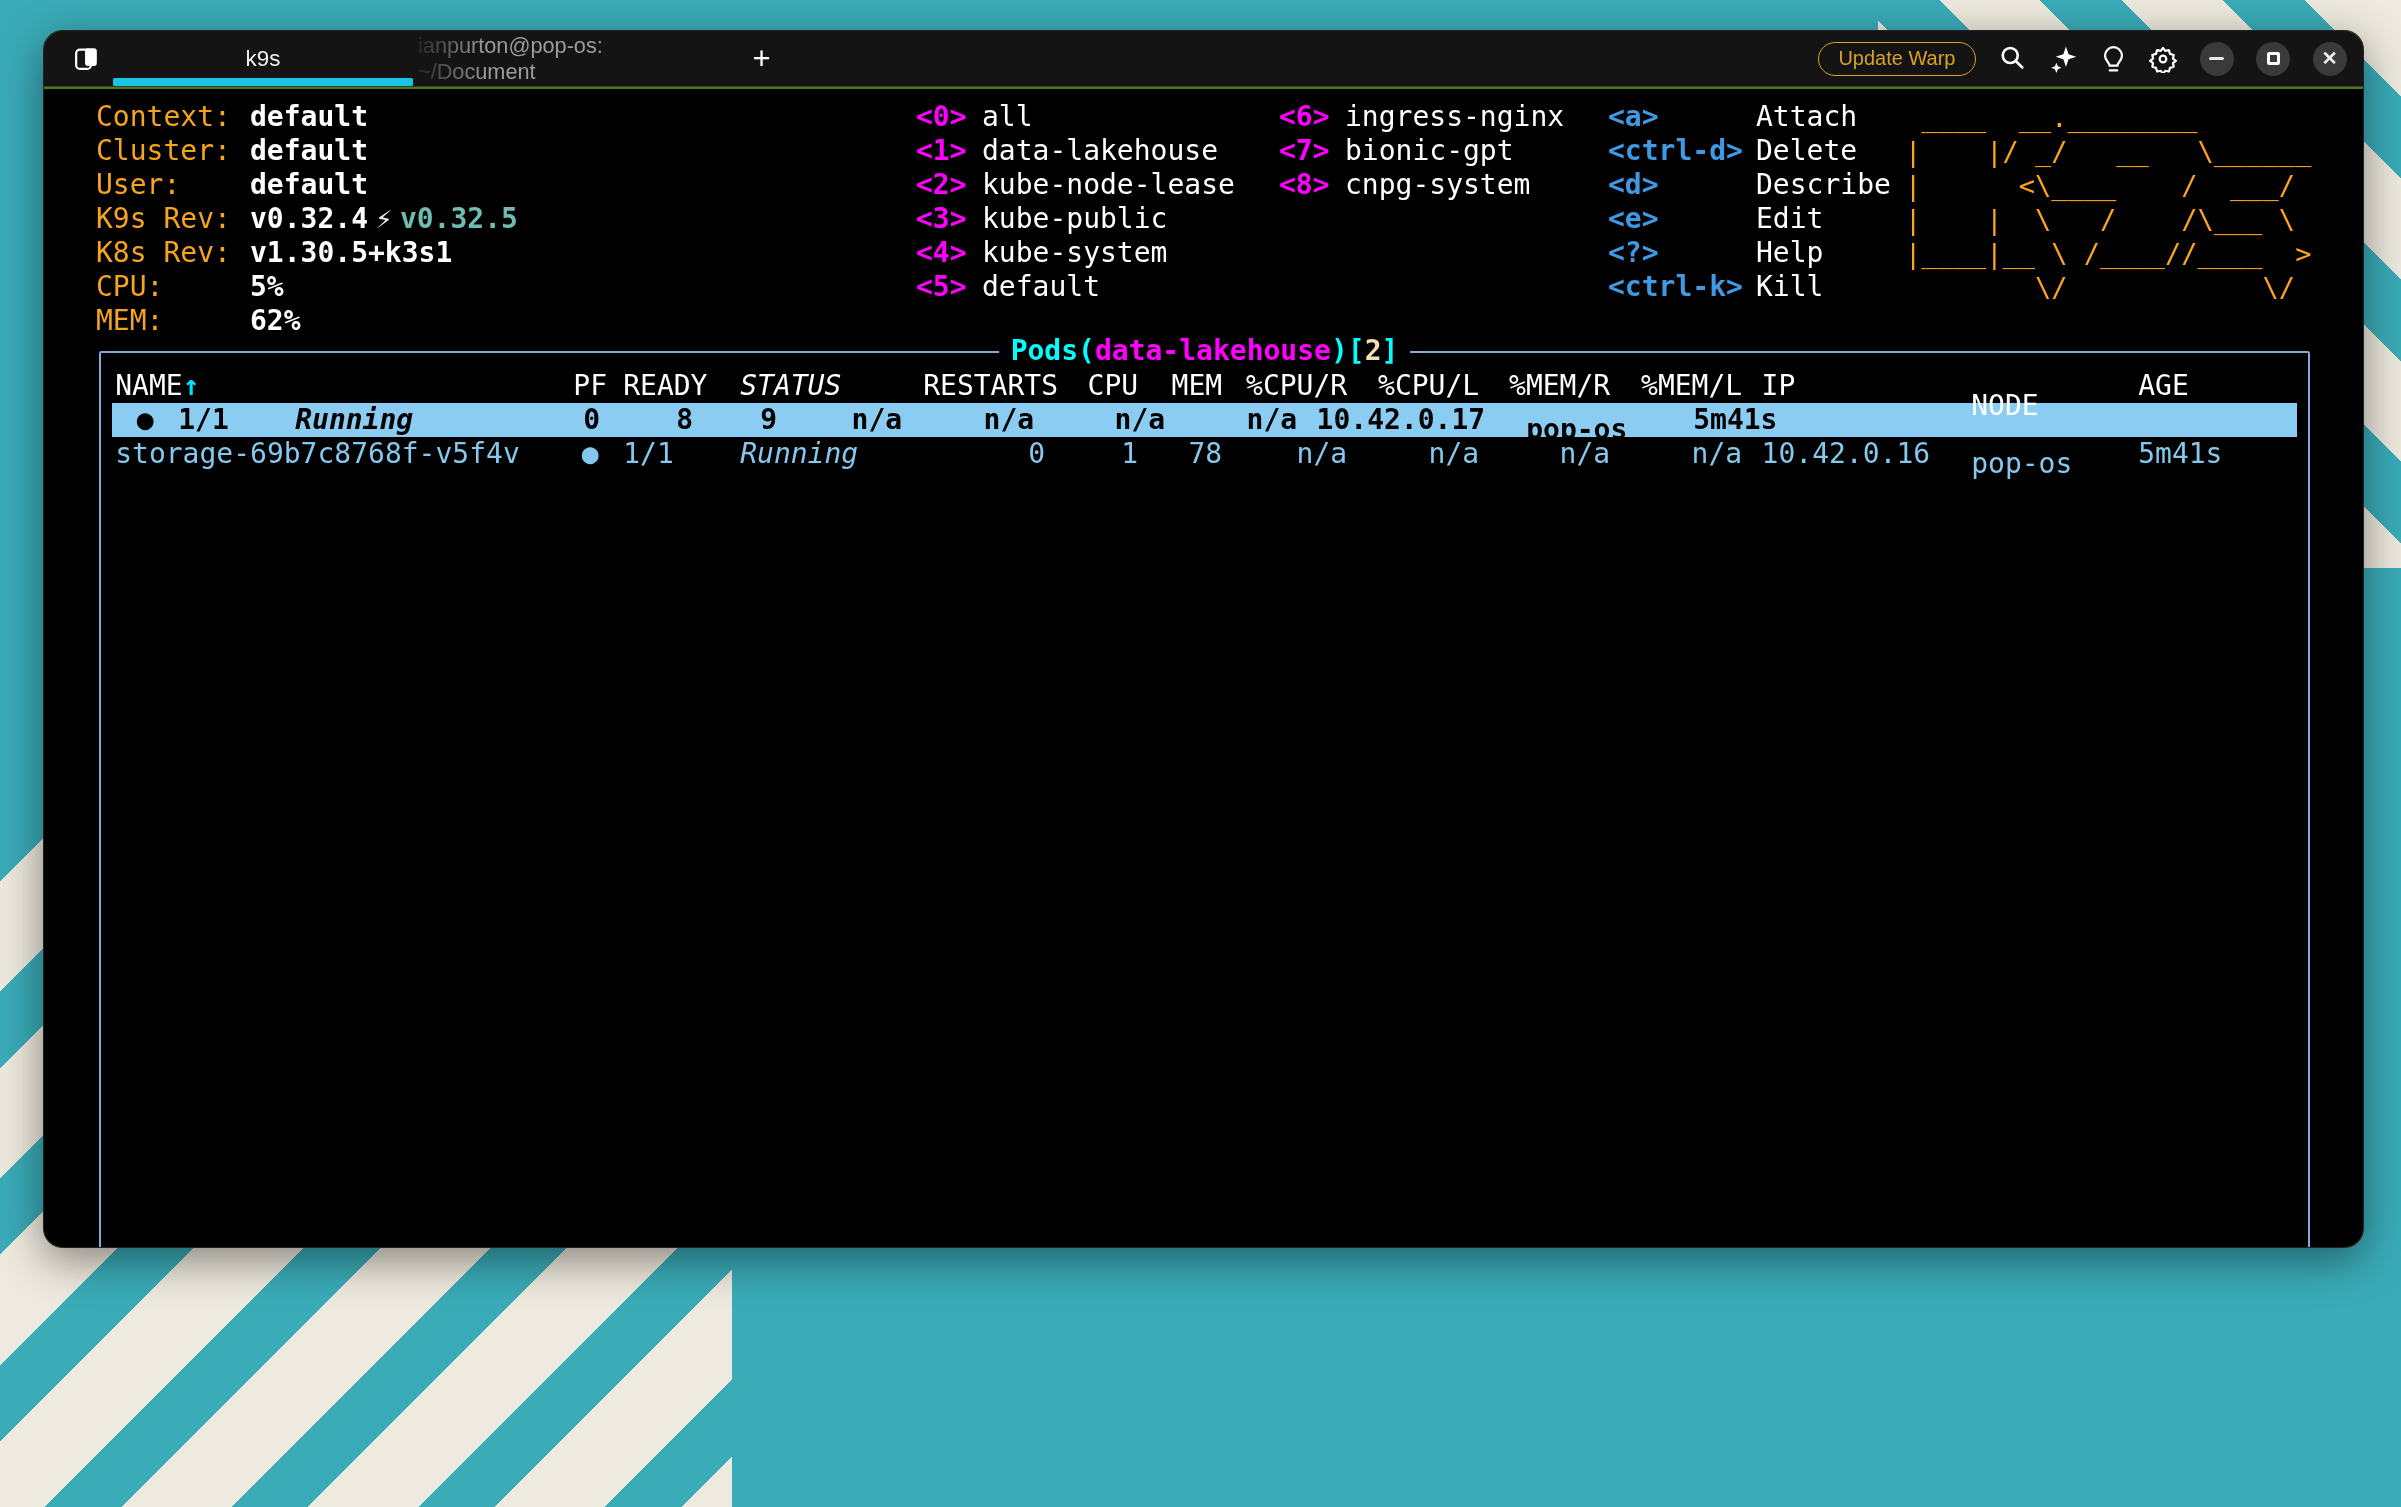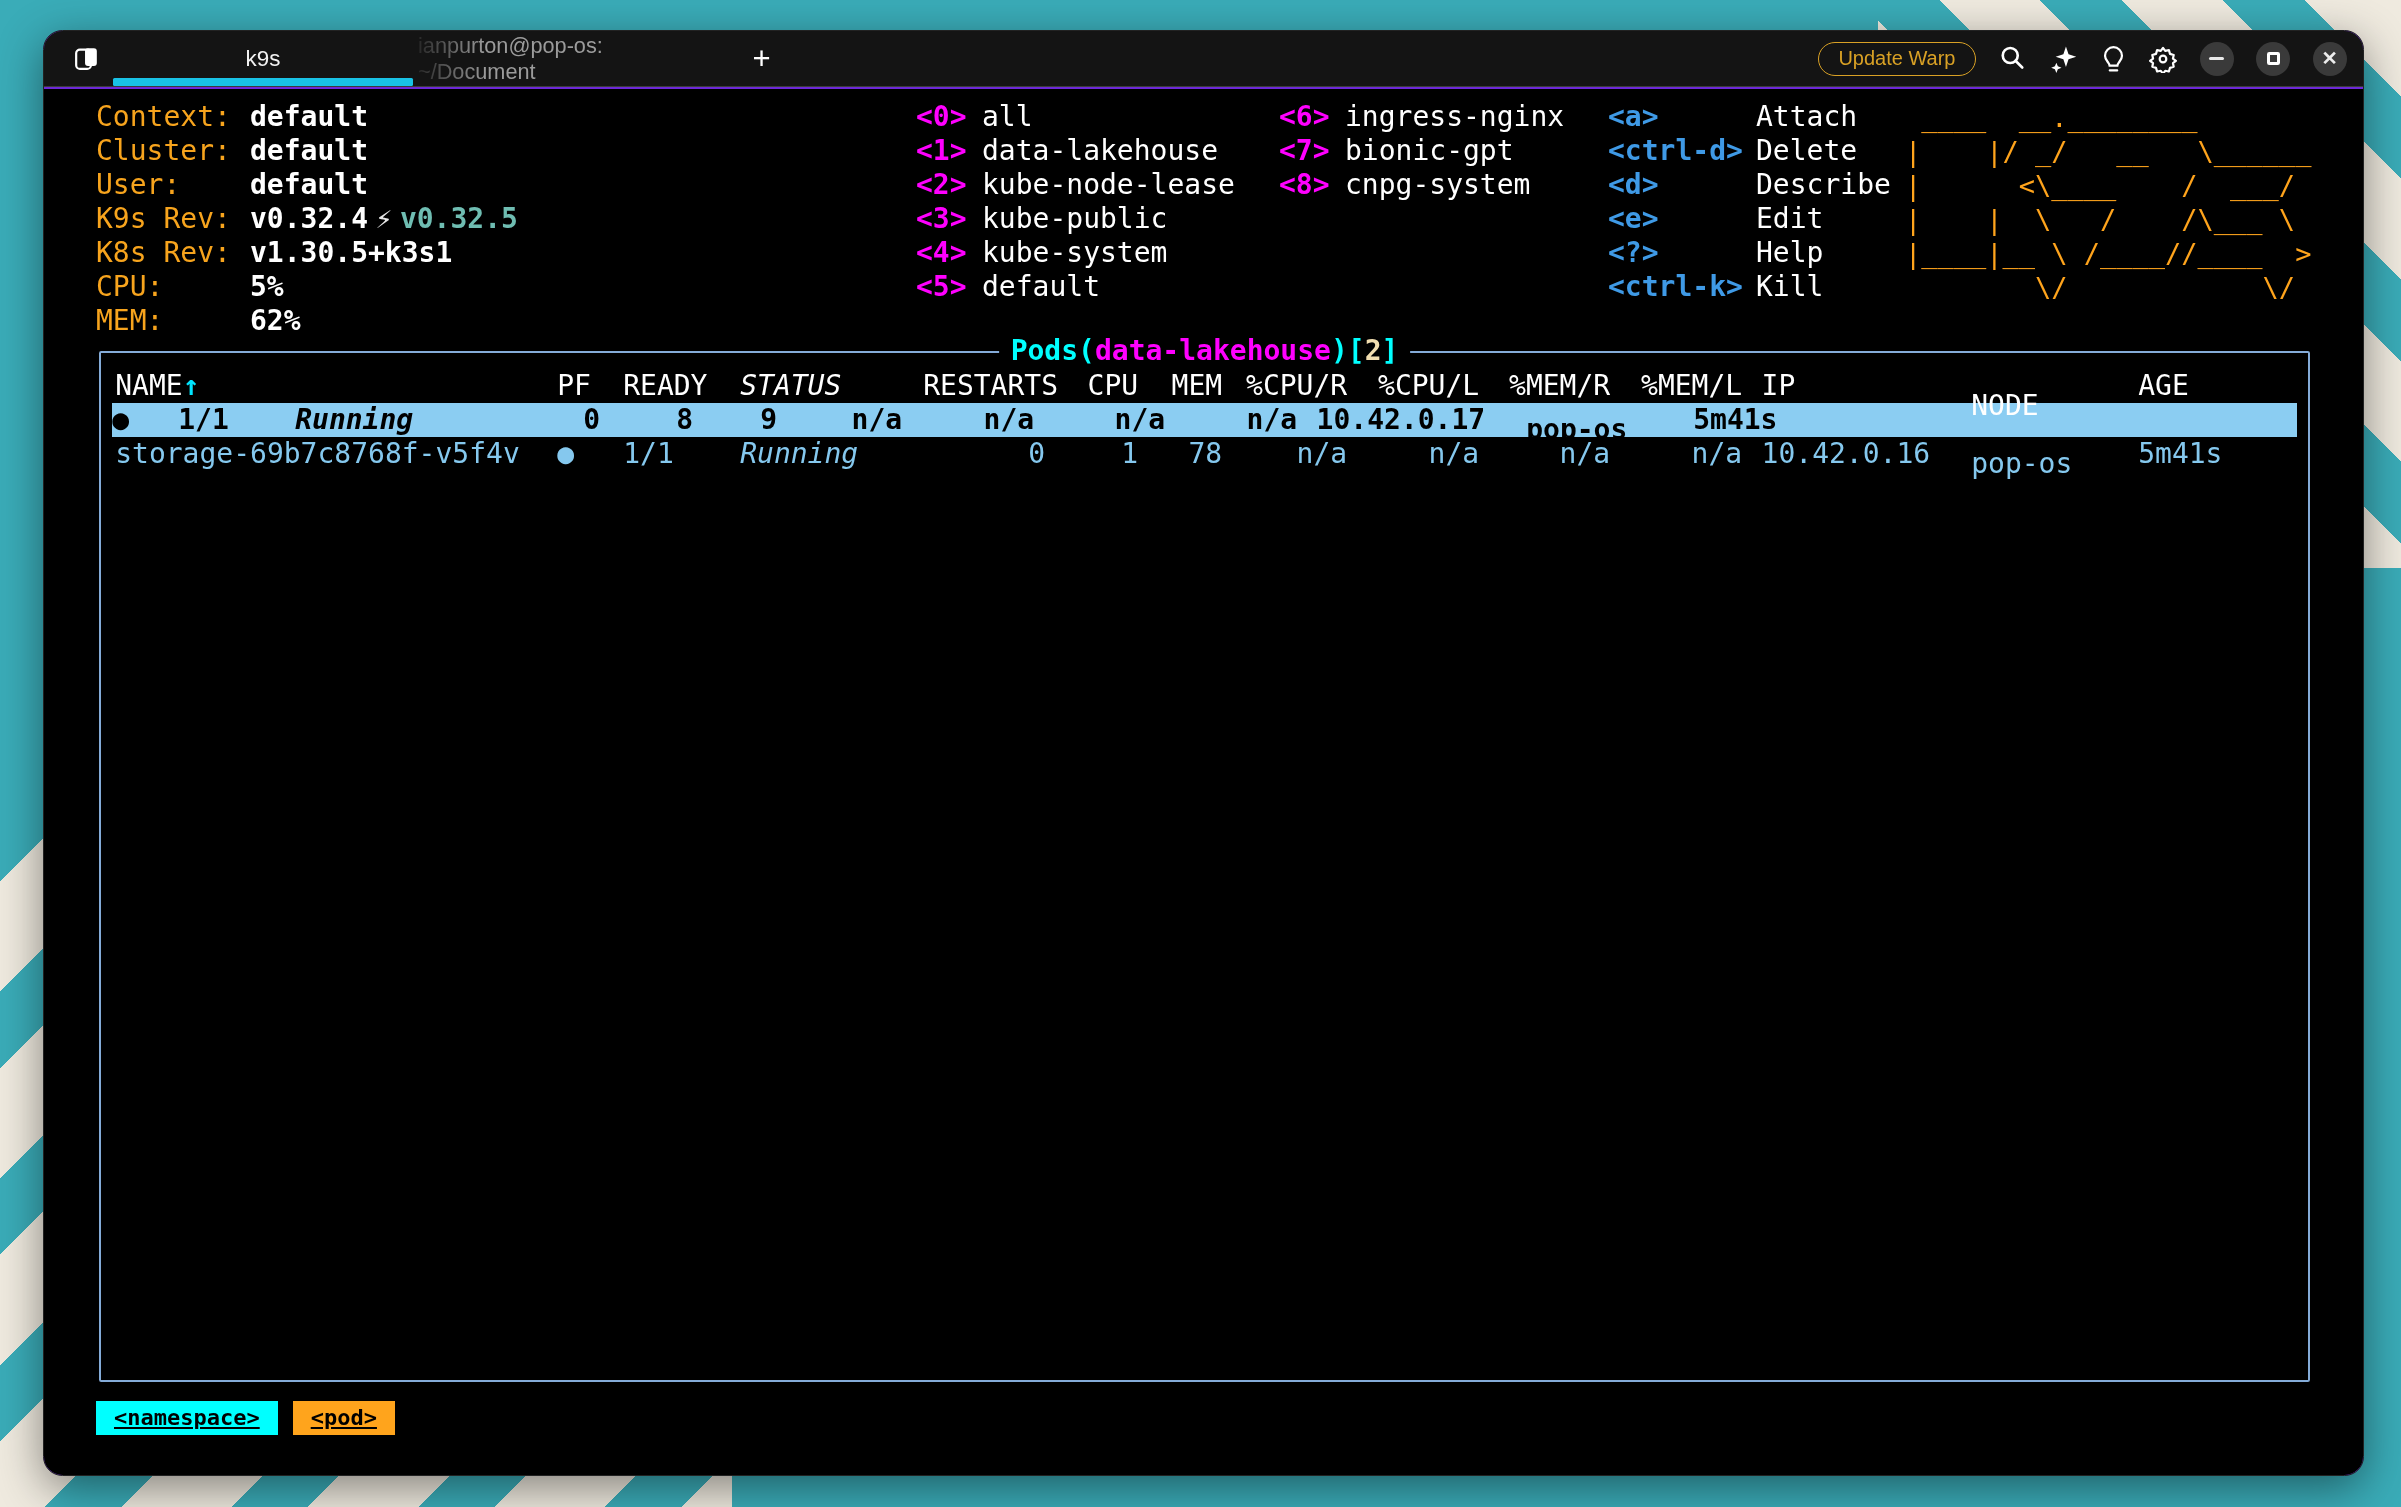--- a/index.html
+++ b/index.html
@@ -8,22 +8,22 @@
 
   .screen { position:relative; width:2401px; height:1508px; background:#3aacb8; overflow:hidden; }
 
   
   .stripes-tr { position:absolute; top:0; right:0; width:523px; height:568px;
     background:repeating-linear-gradient(45deg, transparent 0 58px, #efeadf 58px 129px); z-index:0; }
   .stripes-bl { position:absolute; left:0; bottom:0; width:732px; height:703px;
     background:repeating-linear-gradient(135deg, transparent 0 54px, #efeadf 54px 132px); z-index:0; }
 
   
-  .window { position:absolute; left:43px; top:30px; width:2321px; height:1446px;
-    background:#6d28d9; border-radius:19.4px; overflow:hidden; z-index:2;
+  .window { position:absolute; left:43px; top:30px; width:2321px; height:1218px;
+    background:#4d7c0f; border-radius:19.4px; overflow:hidden; z-index:2;
     box-shadow:0 12px 45px rgba(0,0,0,.45); border:0.7px solid #222; }
 
   .tabbar { position:relative; height:56px; background:#141414; border-bottom:1.5px solid #3c3c3c;
     display:flex; align-items:center; }
   .sidebar-toggle { position:absolute; left:27px; top:12px; width:31px; height:31px; cursor:pointer; }
   .tab-active { position:absolute; left:69px; top:0; width:300px; height:55px;
     display:flex; align-items:center; justify-content:center; color:#f2f2f2; font-size:22.4px; }
   .tab-underline { position:absolute; left:69px; bottom:0; width:300px; height:8.2px;
     background:#19c2e6; border-radius:1.5px; }
   .tab-inactive { position:absolute; left:374px; top:0; width:299px; height:55px;
@@ -70,21 +70,21 @@
     border:2.2px solid #84abd8; border-radius:2.2px; }
   .panel-title { position:absolute; top:-19.4px; left:50%; transform:translateX(-50%);
     background:#000; padding:0 12px; font-weight:bold; font-size:28px; white-space:nowrap; }
   .pt-cyan { color:#00ffff; } .pt-mag { color:#ff00ff; } .pt-count { color:#f2deb0; }
 
   .thead { margin:16.4px 11.2px 0 11.2px; display:flex; height:34px; color:#fff; }
   .trow  { margin:0 11.2px; display:flex; height:34px; align-items:center; }
   .trow.selected { background:#8bcdf2; color:#000; font-weight:bold; }
   .trow.normal   { color:#85c8ee; }
 
-  .c-name{width:445px; padding-left:3px;} .c-pf{width:66px; }
+  .c-name{width:445px; padding-left:3px;} .c-pf{width:66px; text-align:center;}
   .c-ready{width:117px;} .c-status{width:183px;font-style:italic;}
   .c-restarts{width:122px; text-align:right;} .c-cpu{width:93px; text-align:right;}
   .c-mem{width:84px; text-align:right;} .c-cpur{width:125px; text-align:right;}
   .c-cpul{width:132px; text-align:right;} .c-memr{width:131px; text-align:right;}
   .c-meml{width:132px; text-align:right;} .c-ip{width:229px; padding-left:19.4px;}
   .c-node{width:167px;margin-top:20px;} .c-age{flex:1;}
   .sort-arrow { color:#00e5ff; font-weight:bold; }
 
   .crumbs { position:absolute; left:52px; top:1312px; display:flex; gap:15px; }
   .crumb { height:34px; display:inline-flex; align-items:center; padding:12px 18px;

